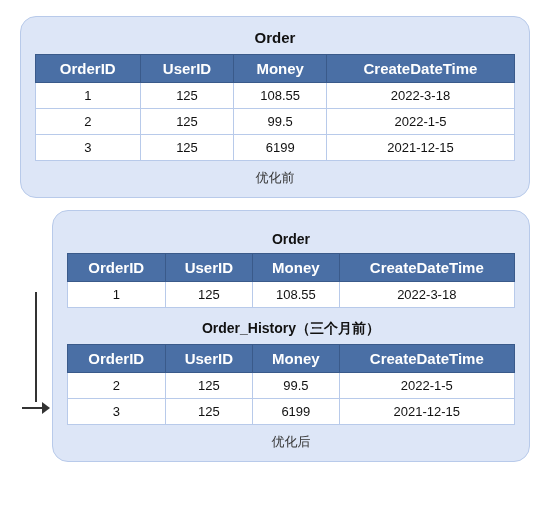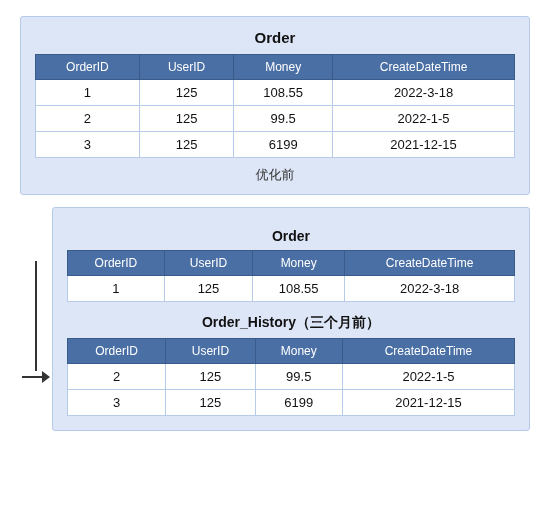--- a/index.html
+++ b/index.html
@@ -68,21 +68,21 @@
 
     .main-content {
       flex: 1;
       display: flex;
       flex-direction: column;
       gap: 12px;
     }
 
     .card {
       background: #dde6f7;
-      border-radius: 3px;
+      border-radius: 16px;
       padding: 12px 14px 10px 14px;
       border: 1px solid #b8caea;
     }
 
     .card-title {
       text-align: center;
       font-weight: bold;
       font-size: 15px;
       margin-bottom: 8px;
       color: #111;
@@ -95,22 +95,22 @@
     }
 
     .db-table thead tr {
       background: #4a6fa5;
       color: #fff;
     }
 
     .db-table thead th {
       padding: 5px 8px;
       text-align: center;
-      font-weight: normal;
-      font-size: 12px;
+      font-weight: bold;
+      font-size: 15px;
       border: 1px solid #3a5a8a;
     }
 
     .db-table tbody tr {
       background: #fff;
     }
 
     .db-table tbody td {
       padding: 5px 8px;
       text-align: center;
@@ -225,15 +225,16 @@
             </tr>
             <tr>
               <td>3</td>
               <td>125</td>
               <td>6199</td>
               <td>2021-12-15</td>
             </tr>
           </tbody>
       </table>
 
+      <div class="caption-text">优化后</div>
     </div>
   </div>
 </div>
 
 </body></html>

